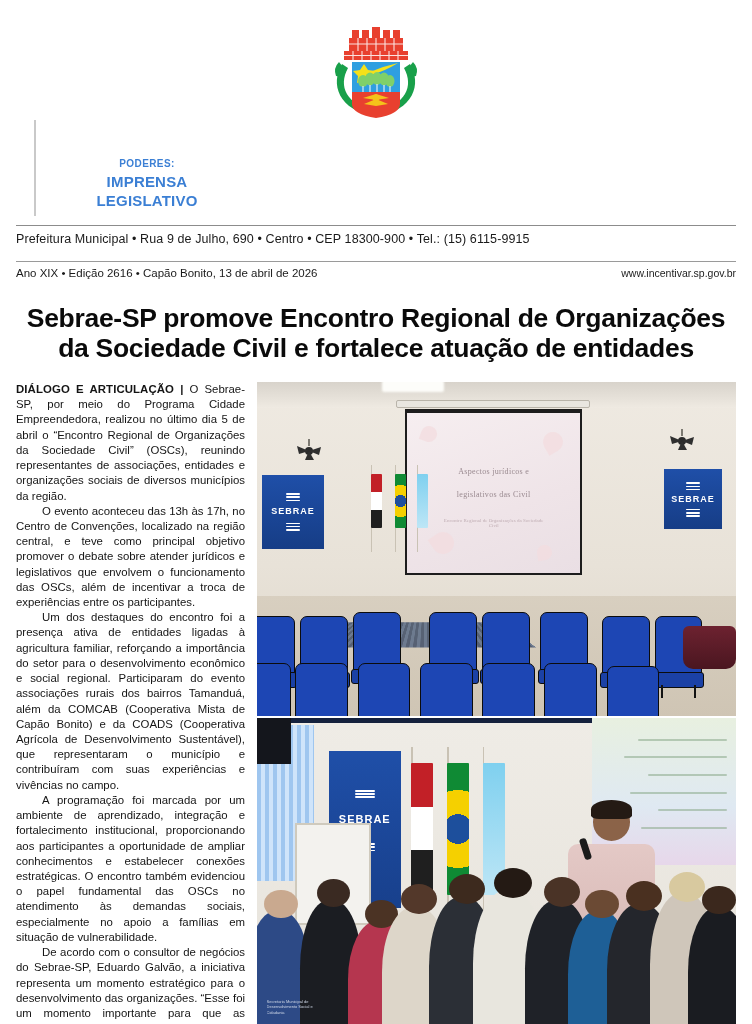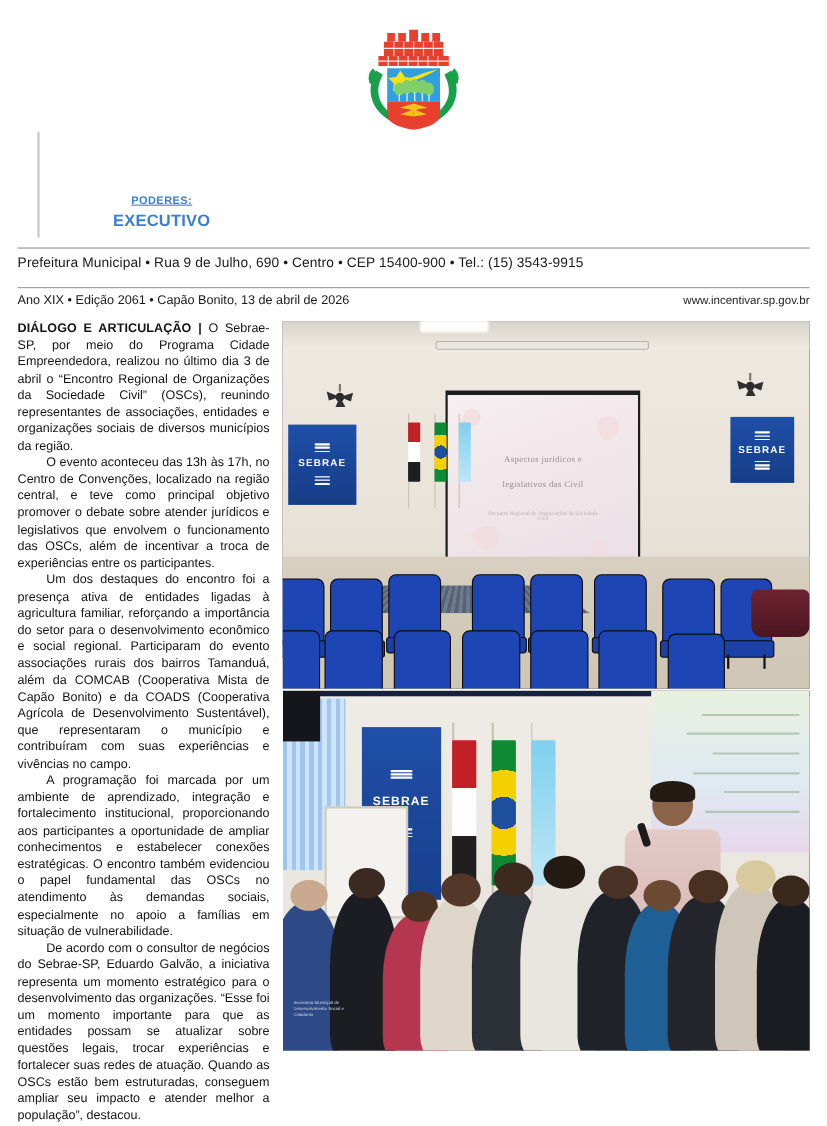--- a/index.html
+++ b/index.html
@@ -64,21 +64,20 @@
     border-left:2px solid #c9c9c9;
     padding:0 0 6px 20px;
     margin-left:18px;
     text-align:center;
     align-self:stretch;
     display:flex;flex-direction:column;justify-content:flex-end;
   }
   .poderes-label{
     font-size:10px;font-weight:700;color:#3b7fd4;letter-spacing:.4px;
     margin-bottom:3px;
-    text-decoration:underline;
   }
   .poder-item{
     font-size:15px;font-weight:700;color:#3b7fd4;line-height:1.28;
     letter-spacing:.2px;
   }
 
   .rule{
     border:0;border-top:1.6px solid #8c8c8c;
     margin:9px 0 0 0;height:0;
   }
@@ -147,21 +146,21 @@
   
   .p1-wall{position:absolute;inset:0;background:
       linear-gradient(#efeae2 0%,#e8e2d8 55%,#dcd5c8 100%);}
   .p1-ceiling{position:absolute;left:0;right:0;top:0;height:26px;
       background:linear-gradient(#d8d3cb,#efeae2);}
   .p1-ceil-light{position:absolute;top:-2px;left:26%;width:62px;height:12px;
       background:#fdfdfa;border-radius:2px;filter:blur(1px);}
   .p1-screen{
     position:absolute;left:31%;top:8%;width:36%;height:48%;
     background:linear-gradient(160deg,#f6eef0 0%,#efe4e8 60%,#eadfe4 100%);
-    border:2px solid #1d1d1d;border-top-width:4px;margin-top:36px;
+    border:2px solid #1d1d1d;border-top-width:4px;
   }
   .p1-screen-roller{position:absolute;left:29%;top:5.5%;width:40%;height:6px;
       background:#e9e6e0;border:1px solid #b9b4aa;border-radius:2px;}
   .p1-slide-t1,.p1-slide-t2{
     position:absolute;left:8%;right:8%;text-align:center;
     color:#9a8a90;font-size:8px;letter-spacing:.3px;
     font-family:"Liberation Serif", serif;
     filter:blur(0.45px);
   }
   .p1-slide-t1{top:34%;}
@@ -308,38 +307,43 @@
         <path d="M54 77 l-12 5 l12 2 z"></path>
           <path d="M54 77 l12 5 l-12 2 z"></path>
         <circle cx="54" cy="76" r="3.4"></circle>
       </g>
     </svg>
   </div>
 
   <div class="masthead">
     <div class="masthead-right">
       <div class="poderes-label">PODERES:</div>
-      <div class="poder-item">EXECUTIVO</div>
+      <div class="poder-item">IMPRENSA</div>
+      <div class="poder-item">LEGISLATIVO</div>
     </div>
   </div>
 
   <hr class="rule">
-  <div class="address">Prefeitura Municipal • Rua 9 de Julho, 690 • Centro • CEP 15400-900 • Tel.: (15) 3543-9915</div>
+  <div class="address">Prefeitura Municipal • Rua 9 de Julho, 690 • Centro • CEP 18300-900 • Tel.: (15) 6115-9915</div>
   <hr class="rule thin">
 
   <div class="issueline">
-    <span>Ano XIX • Edição 2061 • Capão Bonito, 13 de abril de 2026</span>
+    <span>Ano XIX • Edição 2616 • Capão Bonito, 13 de abril de 2026</span>
     <span class="issue-right">www.incentivar.sp.gov.br</span>
   </div>
 
+  <h1 class="headline">
+    <span>Sebrae-SP promove Encontro Regional de Organizações</span>
+    <span class="l2">da Sociedade Civil e fortalece atuação de entidades</span>
+  </h1>
 
   <div class="content">
 
     <div class="col-text">
-      <p class="first"><span class="lede">DIÁLOGO E ARTICULAÇÃO |</span> <span>O Sebrae-SP, por meio do Programa Cidade Empreendedora, realizou no último dia 3 de abril o “Encontro Regional de Organizações da Sociedade Civil” (OSCs), reunindo representantes de associações, entidades e organizações sociais de diversos municípios da região.</span></p>
+      <p class="first"><span class="lede">DIÁLOGO E ARTICULAÇÃO |</span> <span>O Sebrae-SP, por meio do Programa Cidade Empreendedora, realizou no último dia 5 de abril o “Encontro Regional de Organizações da Sociedade Civil” (OSCs), reunindo representantes de associações, entidades e organizações sociais de diversos municípios da região.</span></p>
       <p>O evento aconteceu das 13h às 17h, no Centro de Convenções, localizado na região central, e teve como principal objetivo promover o debate sobre atender jurídicos e legislativos que envolvem o funcionamento das OSCs, além de incentivar a troca de experiências entre os participantes.</p>
       <p>Um dos destaques do encontro foi a presença ativa de entidades ligadas à agricultura familiar, reforçando a importância do setor para o desenvolvimento econômico e social regional. Participaram do evento associações rurais dos bairros Tamanduá, além da COMCAB (Cooperativa Mista de Capão Bonito) e da COADS (Cooperativa Agrícola de Desenvolvimento Sustentável), que representaram o município e contribuíram com suas experiências e vivências no campo.</p>
       <p>A programação foi marcada por um ambiente de aprendizado, integração e fortalecimento institucional, proporcionando aos participantes a oportunidade de ampliar conhecimentos e estabelecer conexões estratégicas. O encontro também evidenciou o papel fundamental das OSCs no atendimento às demandas sociais, especialmente no apoio a famílias em situação de vulnerabilidade.</p>
       <p>De acordo com o consultor de negócios do Sebrae-SP, Eduardo Galvão, a iniciativa representa um momento estratégico para o desenvolvimento das organizações. “Esse foi um momento importante para que as entidades possam se atualizar sobre questões legais, trocar experiências e fortalecer suas redes de atuação. Quando as OSCs estão bem estruturadas, conseguem ampliar seu impacto e atender melhor a população”, destacou.</p>
 
     </div>
 
     <div class="col-photos">
 
       <div class="photo photo-top">

